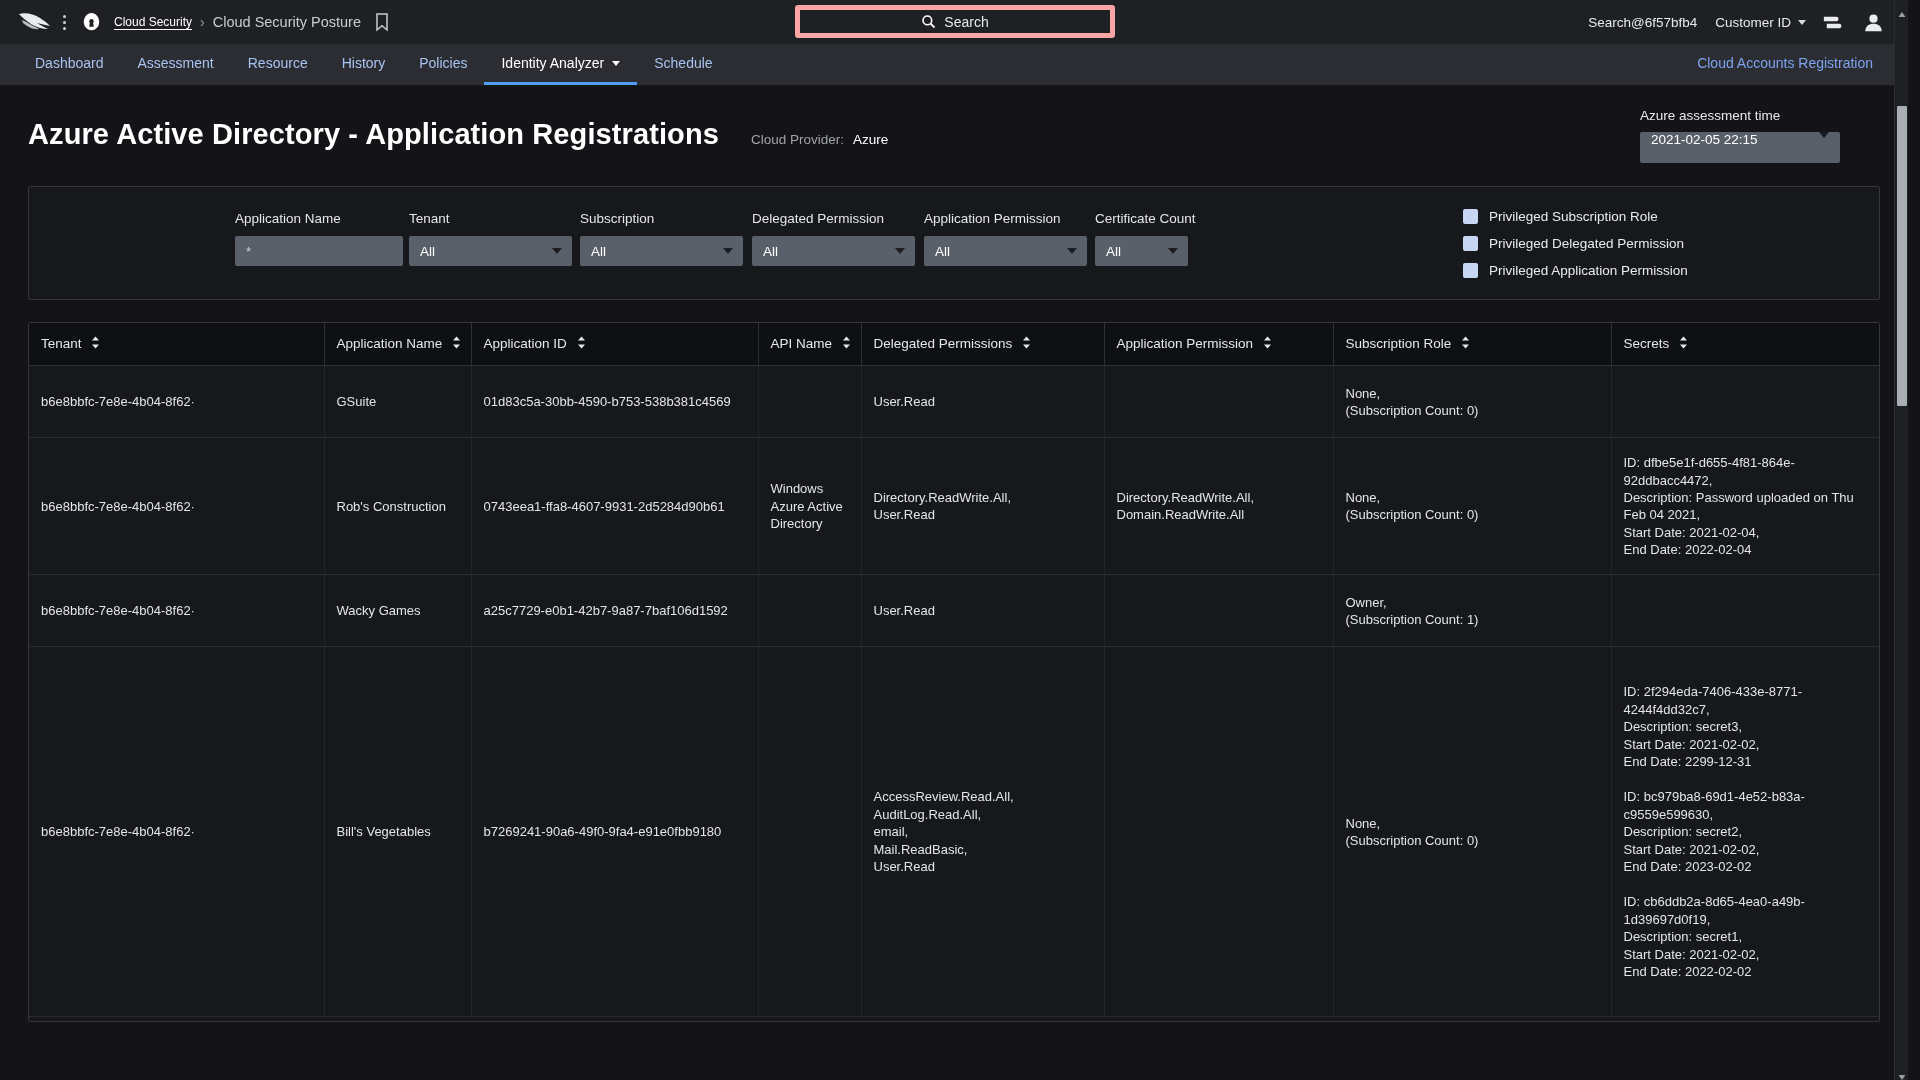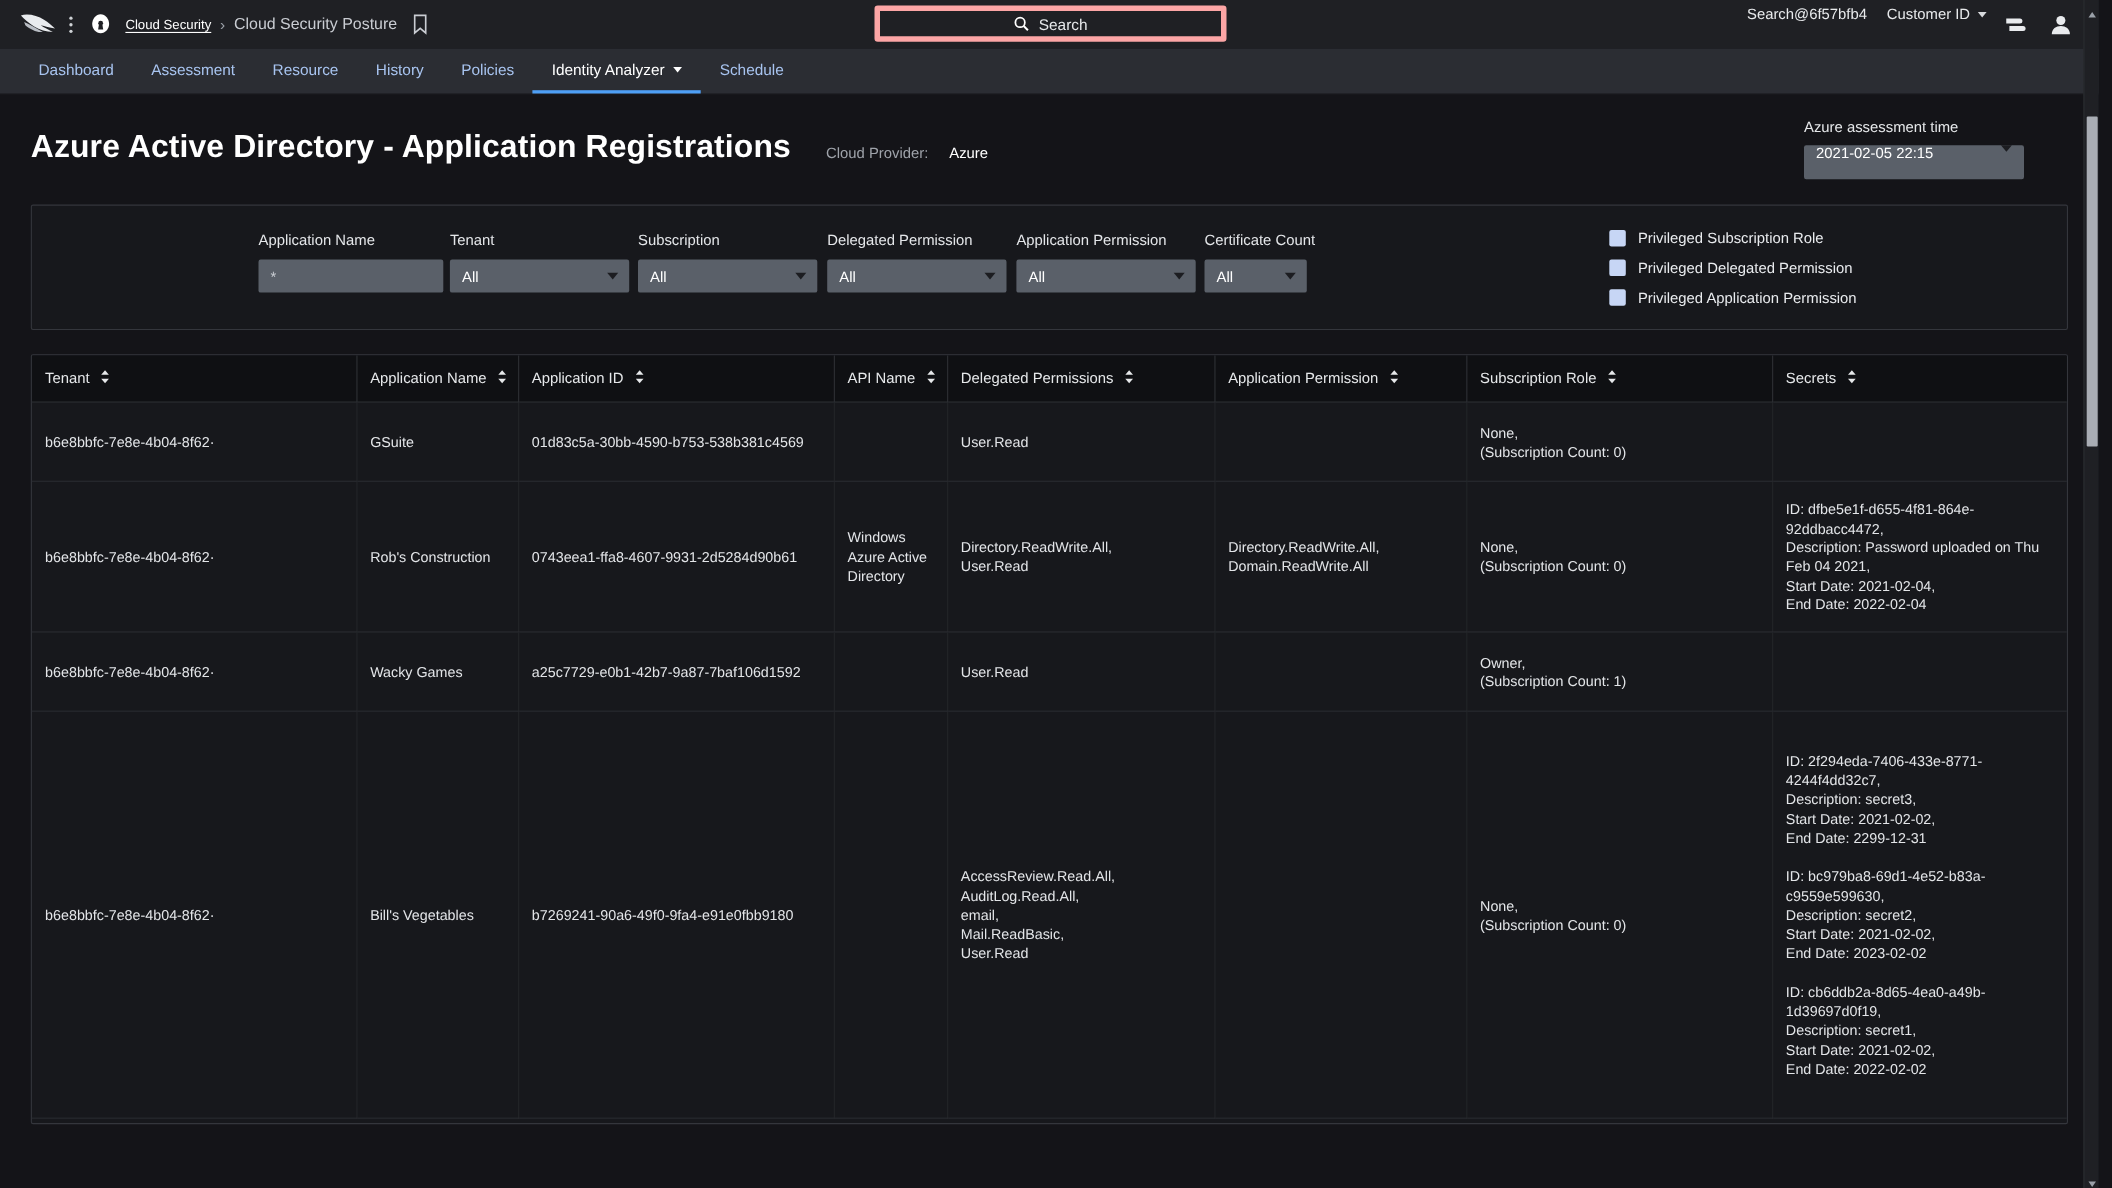--- a/index.html
+++ b/index.html
@@ -37,21 +37,21 @@
     position: absolute; left: 795px; top: 5px;
     width: 320px; height: 33px;
     border: 5px solid #fca5a5; border-radius: 3px;
     background: #1f2024;
     display: flex; align-items: center; justify-content: center; gap: 8px;
   }
   .searchbox .sicon { width: 15px; height: 15px; }
   .searchbox .slabel { color: #e6e8ea; font-size: 14px; }
 
   .topright {
-    margin-left: auto; display: flex; gap: 0;
+    margin-left: auto; display: flex; align-items: center; gap: 0;
     white-space: nowrap;
   }
   .user-email { color: #e8eaec; font-size: 13.5px; margin-right: 18px; }
   .cust-id { color: #e8eaec; font-size: 13.5px; }
   .caret-sm {
     display: inline-block; width: 0; height: 0; margin-left: 7px;
     border-left: 4.5px solid transparent; border-right: 4.5px solid transparent;
     border-top: 5px solid #d8dadd; vertical-align: middle;
   }
   .icon-btn { width: 34px; height: 34px; display: flex; align-items: center;
@@ -76,21 +76,21 @@
   }
   .navitem.active .ncaret { border-top-color: #fff; }
   .nav-right { margin-left: auto; display: flex; align-items: center; }
   .nav-right .navitem { color: #7ea4ef; }
 
   
   .content { padding: 0 28px; background: #141418; height: 994px; position: relative; }
 
   .title-row { display: flex; align-items: flex-end; padding-top: 32px; }
   .page-title { color: #fff; font-size: 29px; font-weight: bold; letter-spacing: .1px; }
-  .provider-wrap { margin-left: 32px; padding-bottom: 4px; display: flex; gap: 19px; }
+  .provider-wrap { margin-left: 32px; padding-bottom: 4px; display: flex; gap: 9px; }
   .provider-lbl { color: #9fa3aa; font-size: 13.5px; }
   .provider-val { color: #fff; font-size: 13.5px; }
 
   .assess-block { position: absolute; right: 68px; top: 22px; width: 200px; }
   .assess-lbl { color: #e6e8ea; font-size: 13.5px; margin-bottom: 9px; }
   .assess-select {
     height: 31px; background: #5a6069; border-radius: 2px;
     display: flex; align-items: flex-start; padding: 0 11px;
     color: #fff; font-size: 13.5px; position: relative;
   }
@@ -272,20 +272,25 @@
     <div class="navitem">
       <span>Policies</span>
     </div>
     <div class="navitem active">
       <span>Identity Analyzer</span>
       <i class="ncaret"></i>
     </div>
     <div class="navitem">
       <span>Schedule</span>
     </div>
+    <div class="nav-right">
+      <div class="navitem">
+        <span>Cloud Accounts Registration</span>
+      </div>
+    </div>
   </div>
 
   <div class="content">
 
     <div class="title-row">
       <div class="page-title">Azure Active Directory - Application Registrations</div>
       <div class="provider-wrap">
         <span class="provider-lbl">Cloud Provider:</span>
         <span class="provider-val">Azure</span>
       </div>

